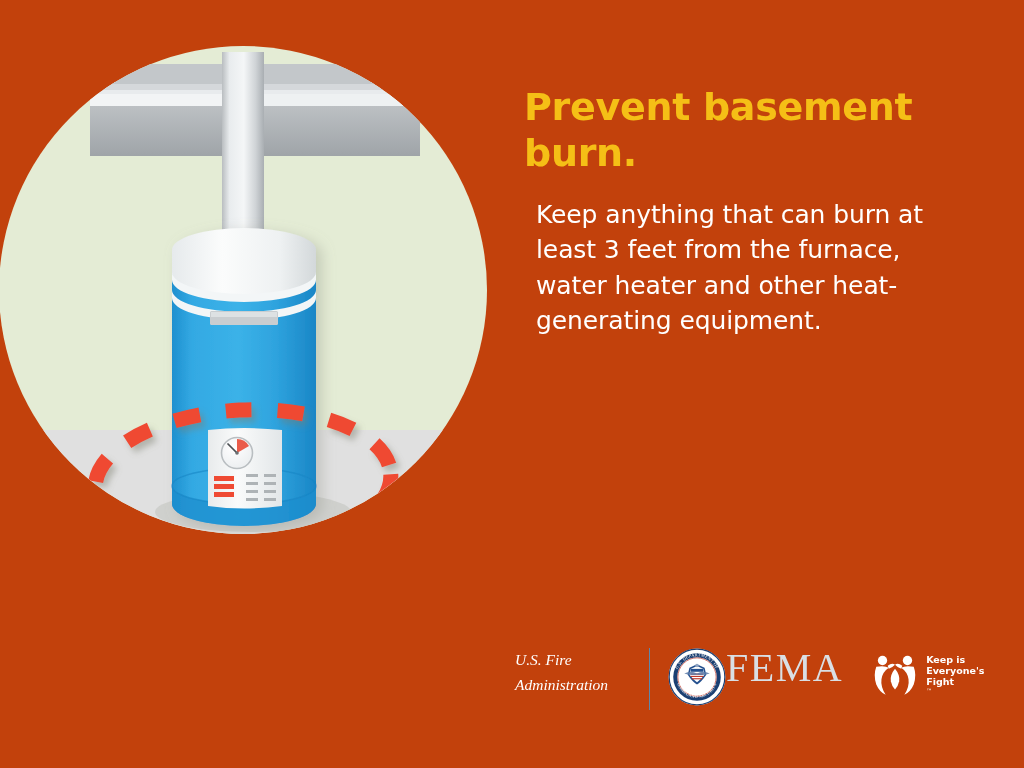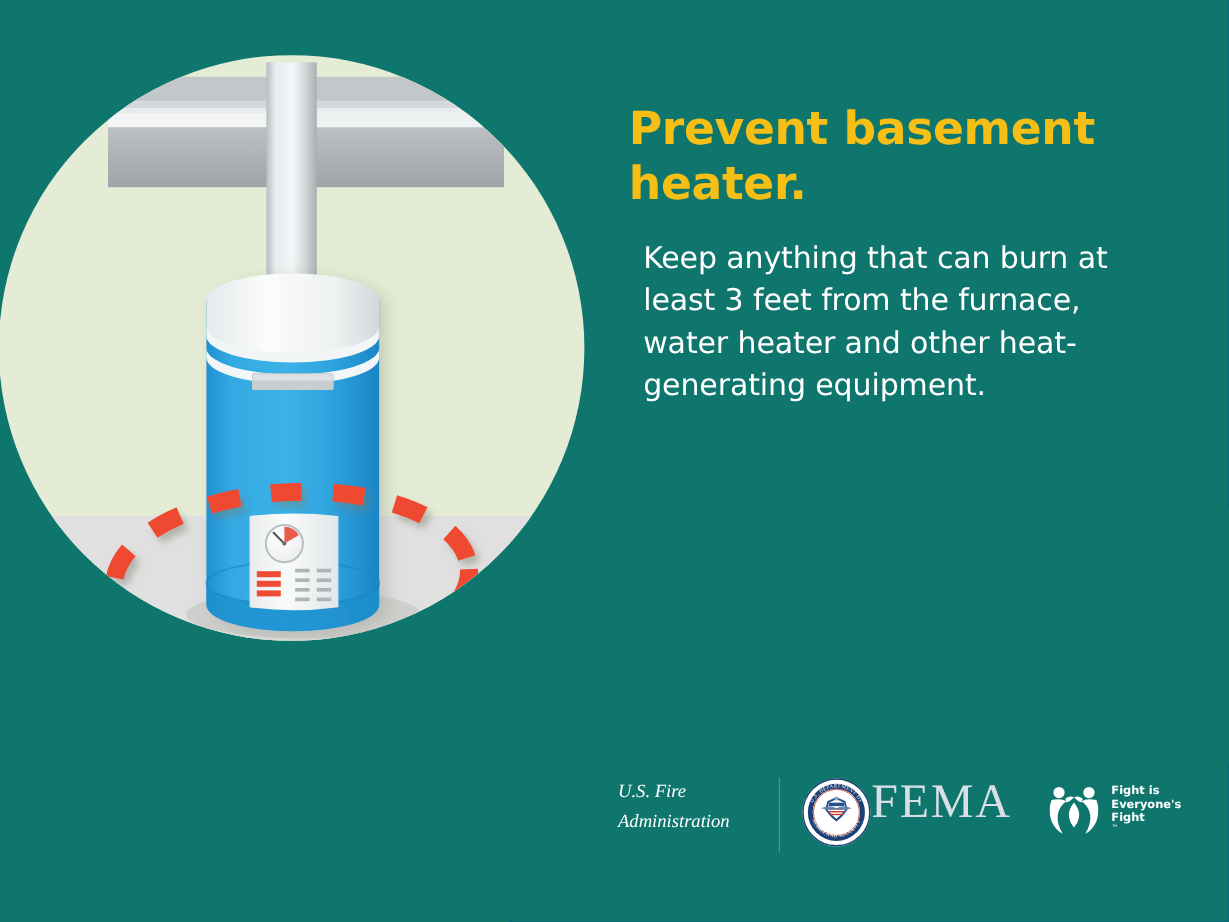--- a/index.html
+++ b/index.html
@@ -10,21 +10,21 @@
     width: 1024px;
     height: 768px;
     overflow: hidden;
     background: #02548f;
     font-family: "Liberation Sans", sans-serif;
   }
   .slide {
     position: relative;
     width: 1024px;
     height: 768px;
-    background: #0f766e;
+    background: #c2410c;
   }
 
   
   .illustration {
     position: absolute;
     left: 0px;
     top: 34px;
     width: 492px;
     height: 516px;
   }
@@ -227,21 +227,21 @@
         <g filter="url(#dashShadow)">
           <ellipse cx="243" cy="448" rx="148" ry="72" fill="none" stroke="#ef4a33" stroke-width="15" stroke-dasharray="26 26" stroke-linecap="butt" transform="rotate(-3 243 448)"></ellipse>
         </g>
       </g>
     </svg>
   </div>
 
   <div class="text-col">
     <h1 class="headline">
       <span>Prevent basement</span><br>
-      <span>heater.</span>
+      <span>burn.</span>
     </h1>
     <p class="body-copy">Keep anything that can burn at least 3 feet from the furnace, water heater and other heat-generating equipment.</p>
   </div>
 
   <div class="footer">
 
     <div class="usfa-lockup">
       <span class="usfa-line">U.S. Fire</span>
       <span class="usfa-line">Administration</span>
     </div>
@@ -290,21 +290,21 @@
           <circle cx="74" cy="24" r="9"></circle>
           <path d="M 86 36 Q 92 52 86 70 Q 80 84 68 90 Q 78 74 76 60 Q 74 46 62 38 Q 70 33 86 36 Z"></path>
 
           <path d="M 50 40 Q 60 52 58 64 Q 56 74 50 80 Q 44 74 42 64 Q 40 52 50 40 Z"></path>
 
           <path d="M 36 34 Q 44 28 50 32 Q 44 38 38 40 Z"></path>
           <path d="M 64 34 Q 56 28 50 32 Q 56 38 62 40 Z"></path>
         </g>
       </svg>
       <div class="fief-text">
-        <span>Fight is</span>
+        <span>Keep is</span>
         <span>Everyone's</span>
         <span>
             <span>Fight</span>
             <span class="fief-tm">™</span>
           </span>
       </div>
     </div>
 
   </div>
 </div>

